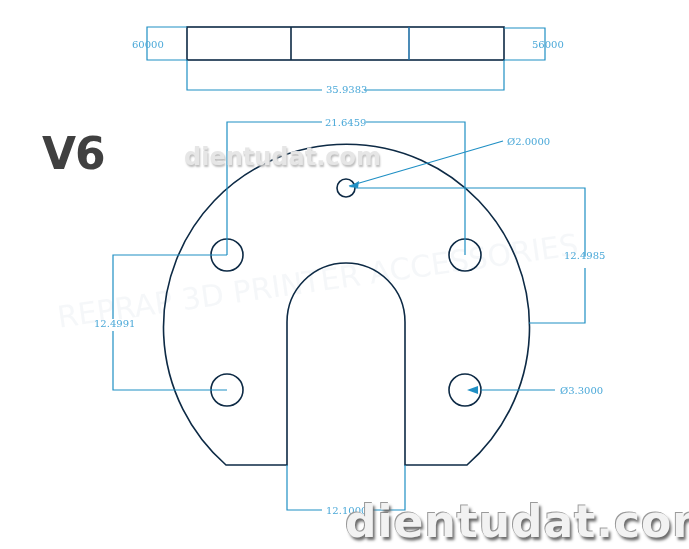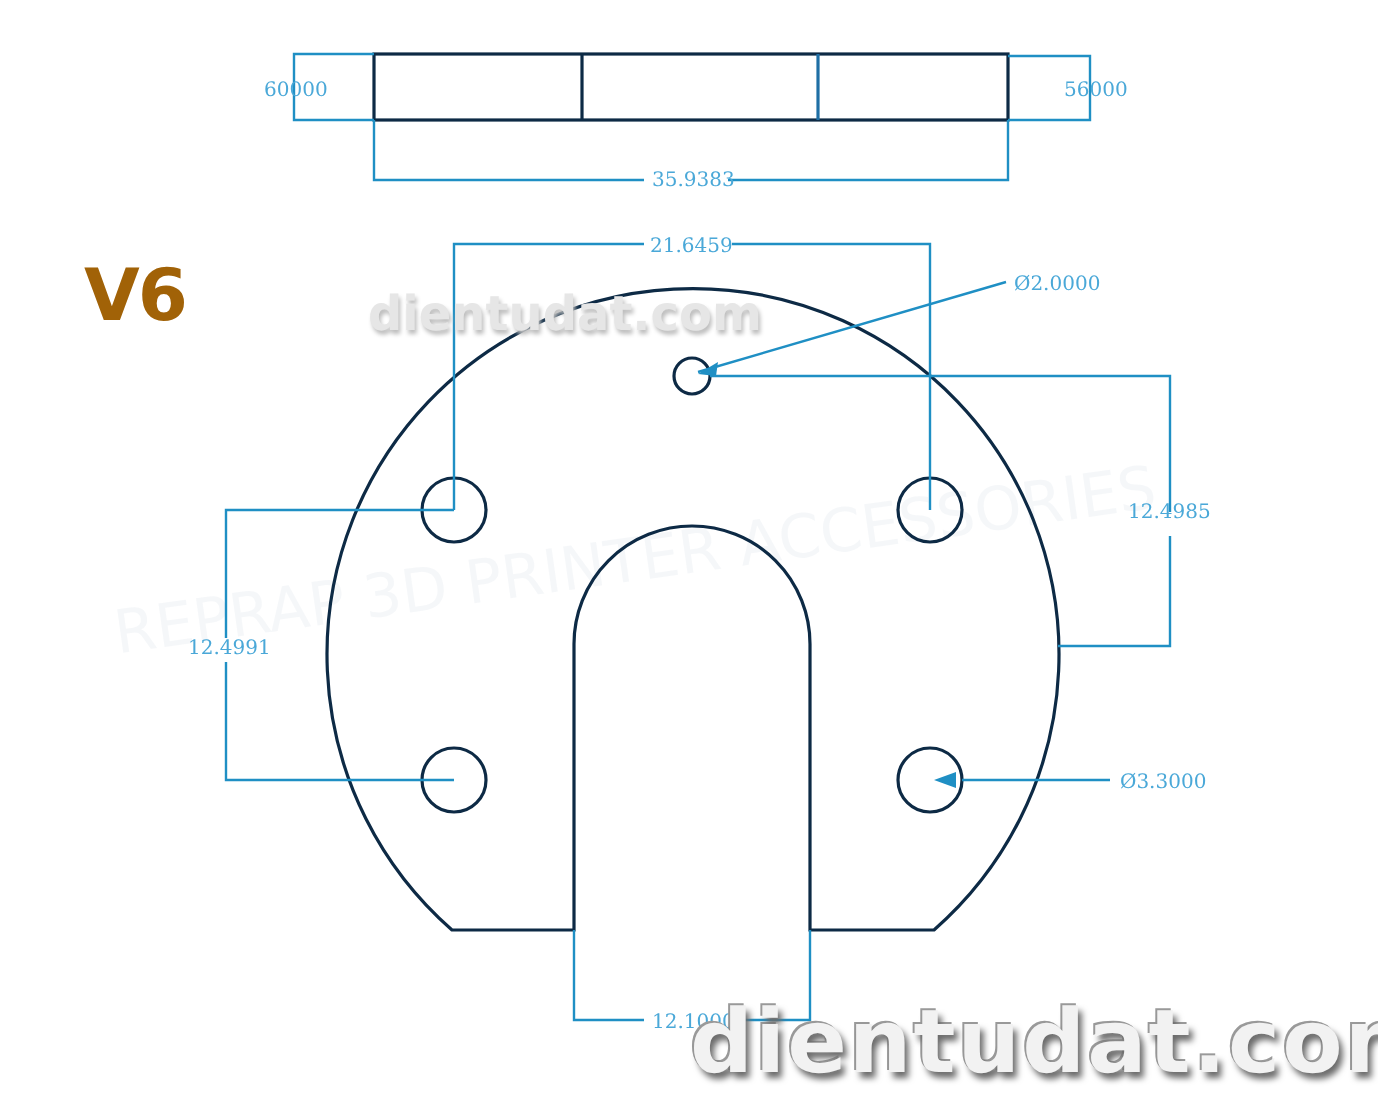--- a/index.html
+++ b/index.html
@@ -1,21 +1,21 @@
 <!DOCTYPE html>
 <html><head>
 <meta charset="utf-8">
 <style>
   html, body { margin: 0; padding: 0; background: #ffffff; }
   body { width: 689px; height: 549px; position: relative; overflow: hidden; font-family: "DejaVu Sans", sans-serif; }
   #drawing { position: absolute; left: 0; top: 0; }
   .dimtext { font-family: "DejaVu Serif", serif; font-size: 10px; fill: #4aa8d8; }
   .dim { stroke: #1f8fc4; stroke-width: 1.2; fill: none; }
   .part { stroke: #0d2a45; stroke-width: 1.6; fill: none; }
-  .title { position: absolute; left: 42px; top: 128px; font-family: "DejaVu Sans", sans-serif; font-weight: bold; font-size: 36px; color: #a16207; letter-spacing: -1px; }
+  .title { position: absolute; left: 42px; top: 128px; font-family: "DejaVu Sans", sans-serif; font-weight: bold; font-size: 44px; color: #404040; letter-spacing: -1px; }
   .wm-top { position: absolute; left: 184px; top: 143px; font-family: "DejaVu Sans", sans-serif; font-weight: bold; font-size: 24px; color: #e6e6e6; text-shadow: 1px 2px 2px #bdbdbd; }
   .wm-bottom { position: absolute; left: 345px; top: 496px; font-family: "DejaVu Sans", sans-serif; font-weight: bold; font-size: 44px; color: #f2f2f2; text-shadow: 2px 3px 3px #6b6b6b, -1px -1px 0 #9a9a9a; letter-spacing: 1px; }
   .wm-faint { position: absolute; left: 55px; top: 300px; font-family: "DejaVu Sans", sans-serif; font-size: 30px; color: rgba(200,210,220,0.18); transform: rotate(-8deg); transform-origin: left top; white-space: nowrap; }
 </style>
 </head>
 <body>
 
 <div class="wm-faint">REPRAP 3D PRINTER ACCESSORIES</div>
 
 <svg id="drawing" width="689" height="549" viewBox="0 0 689 549">

